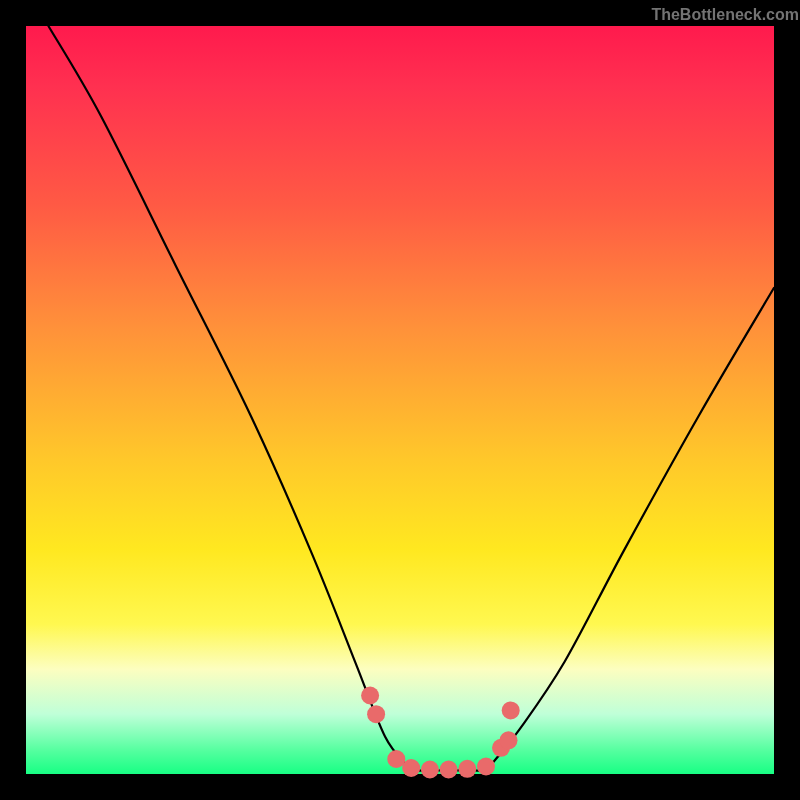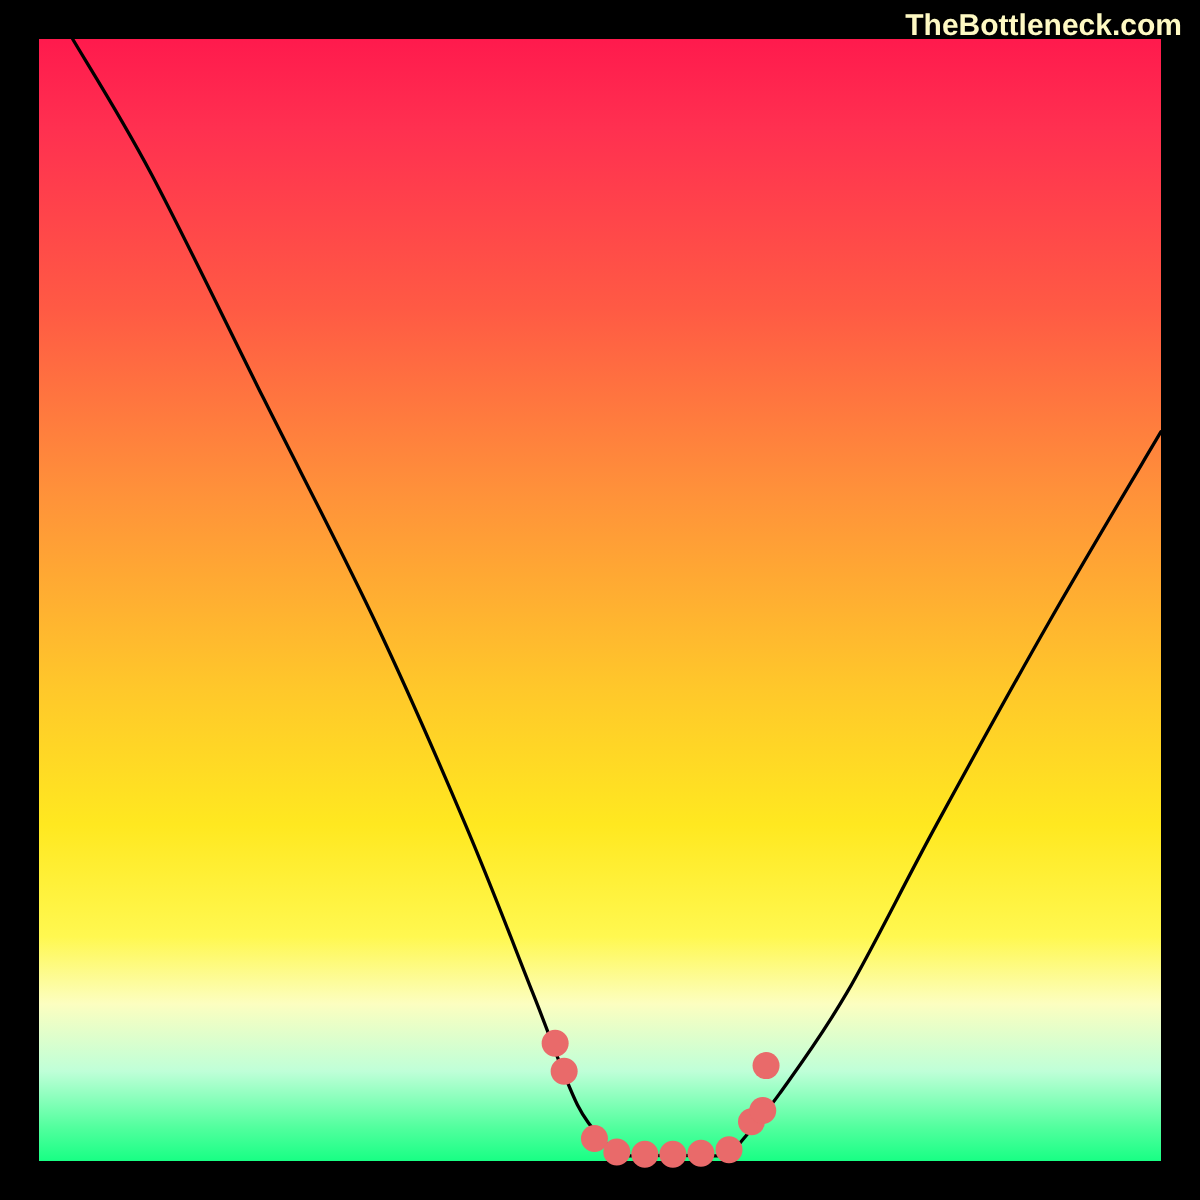--- a/index.html
+++ b/index.html
@@ -27,24 +27,24 @@
       #ffe820 70%,
       #fff850 80%,
       #fcfec0 86%,
       #bfffd8 92%,
       #52ff9e 97%,
       #18ff84 100%);
   }
   .watermark {
     position: absolute;
     top: 6px;
-    right: 12px;
-    font-size: 20px;
+    right: 1px;
+    font-size: 16px;
     font-weight: bold;
-    color: #fef9c3;
+    color: #737373;
     font-family: Arial, sans-serif;
     z-index: 10;
   }
   svg.curve {
     position: absolute;
     left: 0;
     top: 0;
     width: 748px;
     height: 748px;
     overflow: visible;

